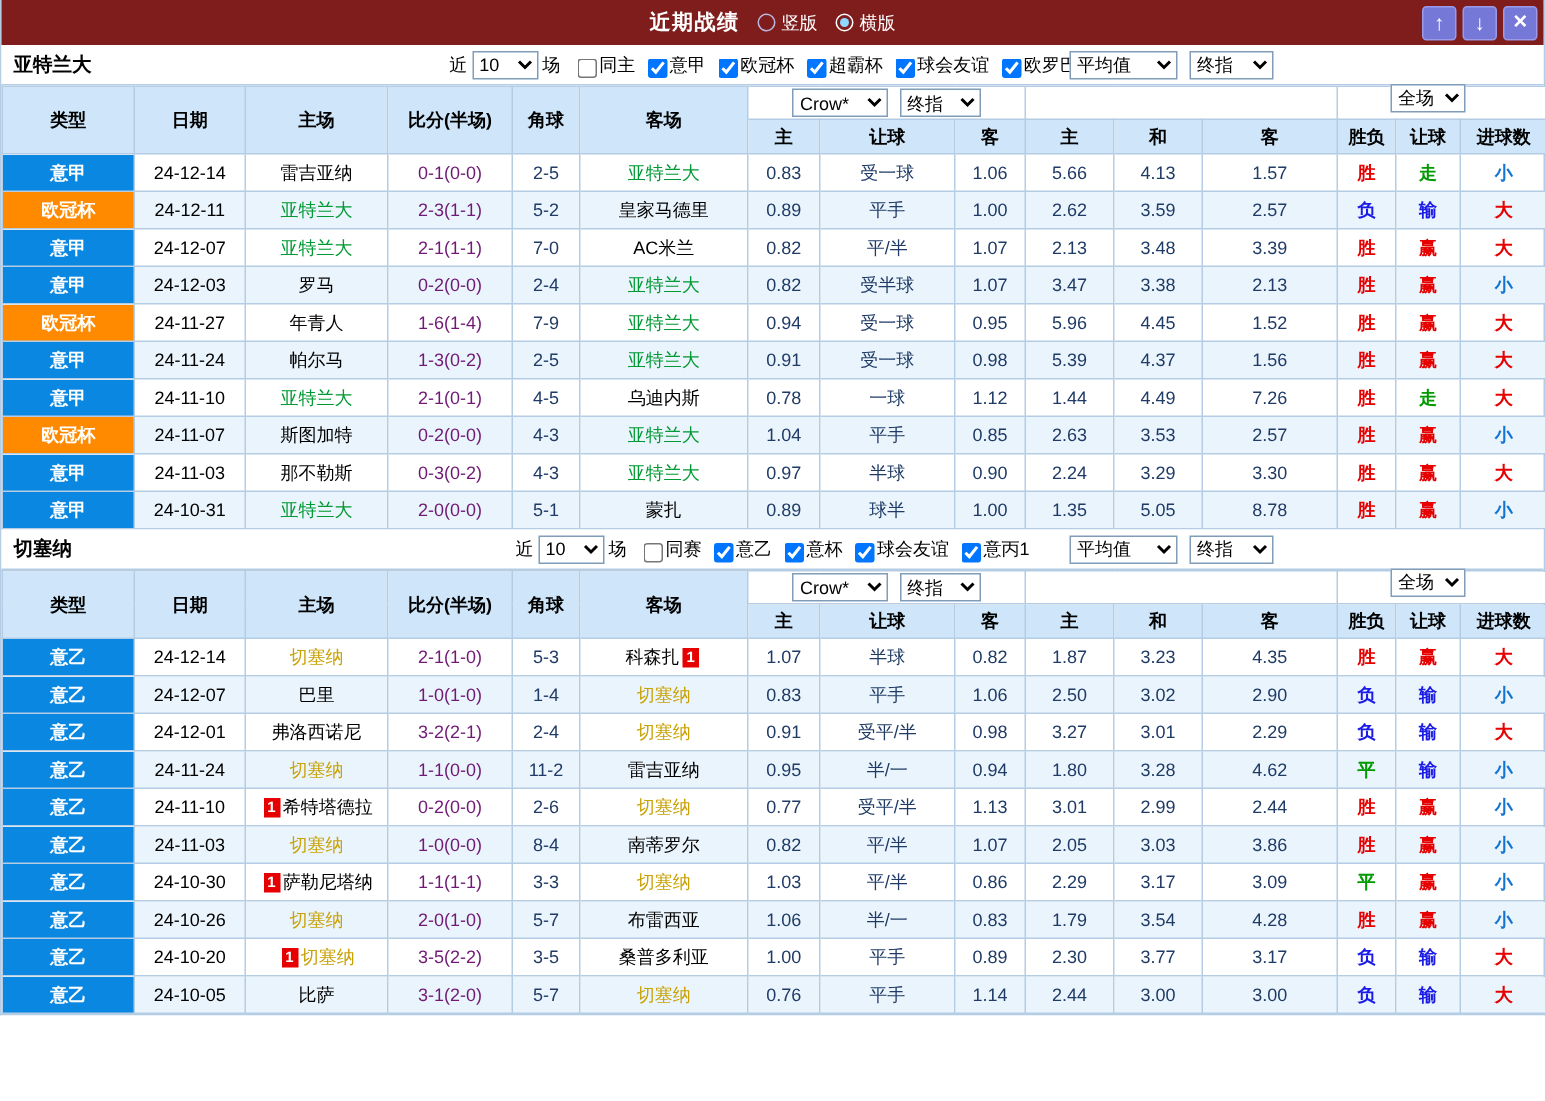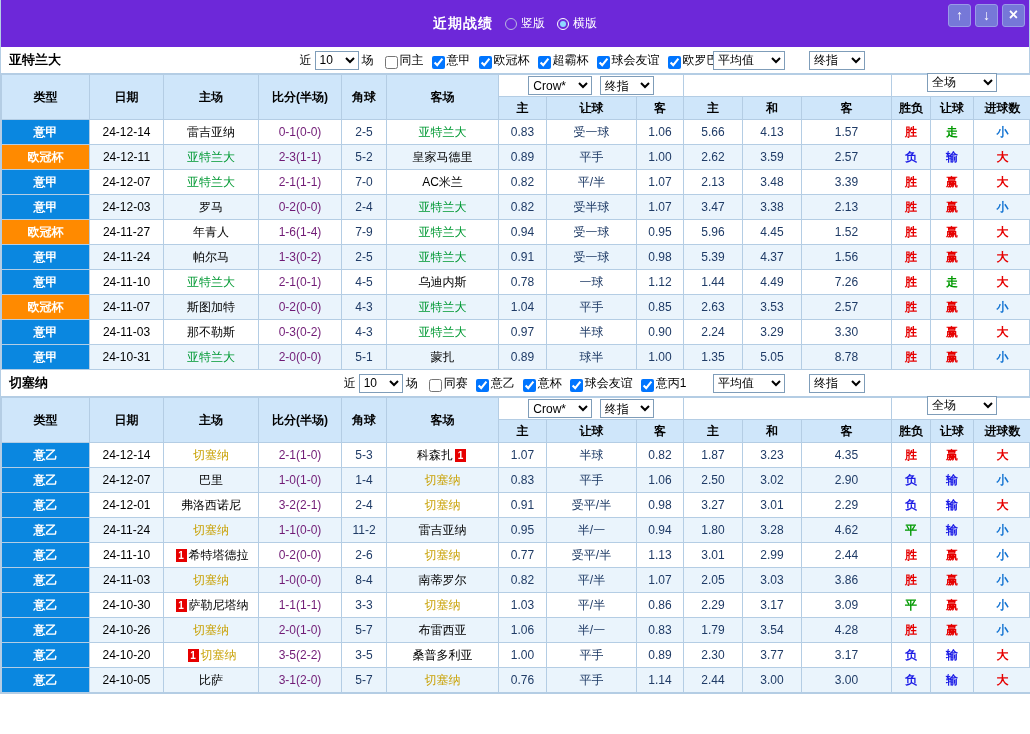--- a/index.html
+++ b/index.html
@@ -1,46 +1,46 @@
 <!DOCTYPE html>
 <html><head>
 <meta charset="utf-8">
 <style>
   *{margin:0;padding:0;box-sizing:border-box;}
   html,body{background:#fff;}
   body{width:1030px;font-family:"Liberation Sans","DejaVu Sans",sans-serif;font-size:12px;color:#000;}
   .app{width:1030px;border:1px solid #b4cde4;border-top:none;}
 
   
-  .titlebar{height:47px;background:#6d28d9;display:flex;align-items:center;position:relative;}
+  .titlebar{height:30px;background:#7f1d1d;display:flex;align-items:center;position:relative;}
   .tb-center{flex:1;display:flex;justify-content:center;align-items:center;gap:12px;color:#fff;}
   .title{font-weight:bold;font-size:14px;letter-spacing:1px;}
   .radio-opt{display:inline-flex;align-items:center;gap:4px;cursor:pointer;font-size:12px;}
   .radio{width:12px;height:12px;border:1px solid #b9b9e0;border-radius:50%;display:inline-block;position:relative;background:transparent;}
   .radio.sel{border-color:#fff;}
   .radio.sel::after{content:"";position:absolute;left:2px;top:2px;right:2px;bottom:2px;border-radius:50%;background:#8fd8ff;}
   .tb-btns{position:absolute;right:4px;top:0;height:30px;display:flex;align-items:center;}
   .tb-btn{width:23px;height:23px;background:#7678d8;color:#fff;border:1px solid #9a9ae8;border-radius:3px;margin-left:4px;font-size:14px;font-weight:bold;cursor:pointer;display:flex;align-items:center;justify-content:center;line-height:1;}
   .tb-btn.tb-close{font-size:16px;}
 
   
   .filter-bar{position:relative;height:27px;display:flex;align-items:center;border-bottom:1px solid #b4cde4;background:#fff;}
   .team-name{position:absolute;left:8px;font-weight:bold;font-size:13px;}
   .filter-controls{margin:0 auto;display:flex;align-items:center;gap:3px;}
   .cb-wrap{display:inline-flex;align-items:center;}
   .cb{display:inline-flex;align-items:flex-end;margin-left:8px;cursor:pointer;}
   .cb input{width:13px;height:13px;margin-right:2px;vertical-align:middle;}
   select{font-size:12px;height:19px;border:1px solid #7f9db9;background:#fff;}
   .count-select{width:44px;}
-  .fb-selects{position:absolute;display:flex;gap:24px;align-items:center;}
+  .fb-selects{position:absolute;display:flex;gap:8px;align-items:center;}
   .fb-avg{left:712px;}
   .fb-avg select:first-child{width:72px;}
   .fb-avg select:last-child{width:56px;}
   .fb-scope{left:926px;}
-  .fb-scope select{width:70px;margin-top:44px;}
+  .fb-scope select{width:50px;margin-top:44px;}
 
   
   table.grid{width:1030px;border-collapse:collapse;table-layout:fixed;}
   .grid th,.grid td{border:1px solid #b4cde4;text-align:center;padding:0 1px;overflow:hidden;white-space:nowrap;}
   .grid thead th{background:#cfe6fa;font-weight:bold;font-size:12px;}
   .grid thead tr.h1 th{height:22px;}
   .grid thead tr.h2 th{height:23px;}
   .grid thead th.dd{background:#fff;font-weight:normal;}
   .grid thead th.dd select{margin:0 2px;}
   .odds-src-select{width:64px;}

